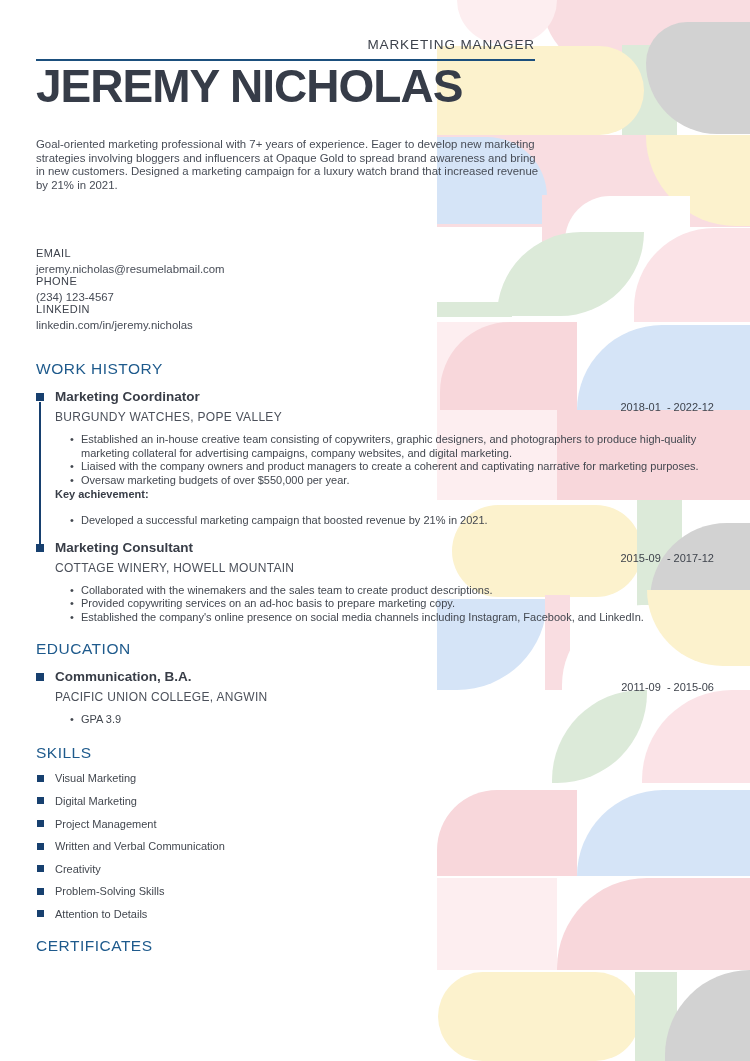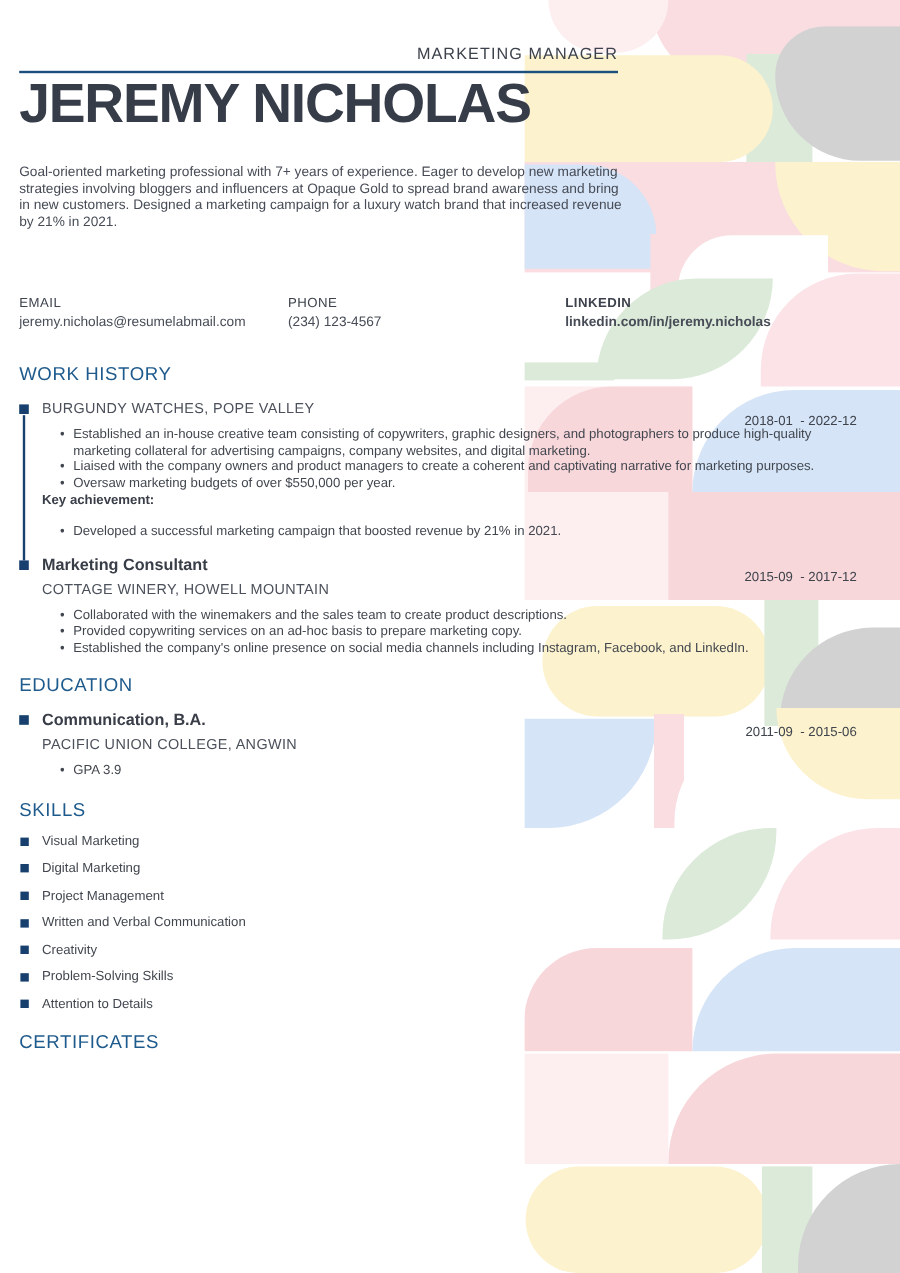--- a/index.html
+++ b/index.html
@@ -14,28 +14,28 @@
   body{
     font-family:"Liberation Sans","DejaVu Sans",sans-serif;
     background:#ffffff; position:relative; overflow:hidden;
     -webkit-font-smoothing:antialiased;
   }
   .page{position:absolute; inset:0;}
   
   .bg{position:absolute; top:0; left:437px; width:313px; height:1061px; overflow:hidden; z-index:1;}
   .bg i{position:absolute; display:block;}
   
-  .content{position:absolute; inset:0; z-index:2; padding:37px 36px 0 16px;}
+  .content{position:absolute; inset:0; z-index:2; padding:37px 36px 0 36px;}
   .role{width:499px; text-align:right; font-size:13.5px; letter-spacing:.9px; color:#3d424c;}
   .rule{width:499px; height:2px; background:var(--rule-navy); margin-top:7px;}
   .name{margin-top:2px; font-size:46px; line-height:1; font-weight:700; letter-spacing:-1px; color:var(--text-dark);}
   .summary{margin-top:29px; width:507px; font-size:11.4px; line-height:1.19; color:var(--text-body);}
-  .contact{display:flex; margin-top:55px;}
+  .contact{display:flex; margin-top:55px;flex-direction:column;}
   .ccol{min-width:0;}
-  .ccol.email{width:224px;} .ccol.phone{width:231px;} .ccol.linkedin{flex:1;font-weight:bold;}
+  .ccol.email{width:224px;} .ccol.phone{width:231px;} .ccol.linkedin{flex:1;}
   .clabel{font-size:11px; letter-spacing:.4px; color:#3d424c;}
   .cvalue{margin-top:4px; font-size:11.4px; color:var(--text-body);}
   h2.sec{font-size:15.5px; font-weight:400; letter-spacing:.5px; color:var(--accent-blue);}
   .sec-work{margin-top:29px;} .sec-edu{margin-top:16px;} .sec-skills{margin-top:17px;} .sec-certs{margin-top:17px;}
   .entry{position:relative; padding-left:19px; margin-top:11px;}
   .entry.second{margin-top:12px;}
   .entry.cert2{margin-top:20px;}
   .sq{position:absolute; left:0; top:4px; width:8px; height:8px; background:var(--navy);}
   .vline{position:absolute; left:3px; top:13px; bottom:-16px; width:2px; background:var(--navy);}
   .entry.cert1 .vline{bottom:-22px;}
@@ -112,20 +112,21 @@
         <div class="clabel">LINKEDIN</div>
         <div class="cvalue">linkedin.com/in/jeremy.nicholas</div>
       </div>
     </div>
 
     <h2 class="sec sec-work">WORK HISTORY</h2>
 
     <div class="entry first">
       <span class="sq"></span>
       <span class="vline"></span>
+      <div class="jtitle">Marketing Coordinator</div>
       <div class="dates">2018-01  - 2022-12</div>
       <div class="company">BURGUNDY WATCHES, POPE VALLEY</div>
       <ul class="blist">
         <li>Established an in-house creative team consisting of copywriters, graphic designers, and photographers to produce high-quality marketing collateral for advertising campaigns, company websites, and digital marketing.</li>
         <li>Liaised with the company owners and product managers to create a coherent and captivating narrative for marketing purposes.</li>
         <li>Oversaw marketing budgets of over $550,000 per year.</li>
       </ul>
       <div class="keyach">Key achievement:</div>
       <ul class="blist tight">
         <li>Developed a successful marketing campaign that boosted revenue by 21% in 2021.</li>

